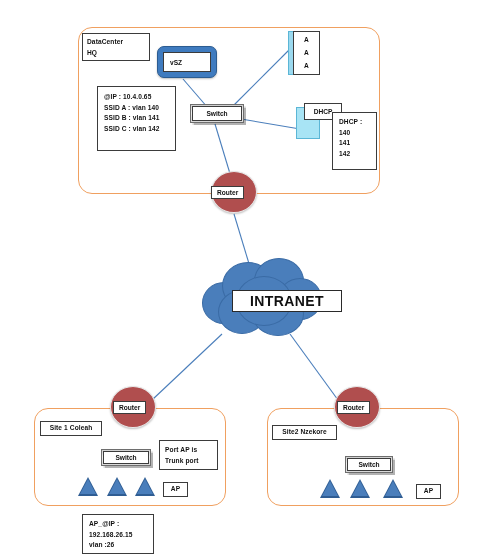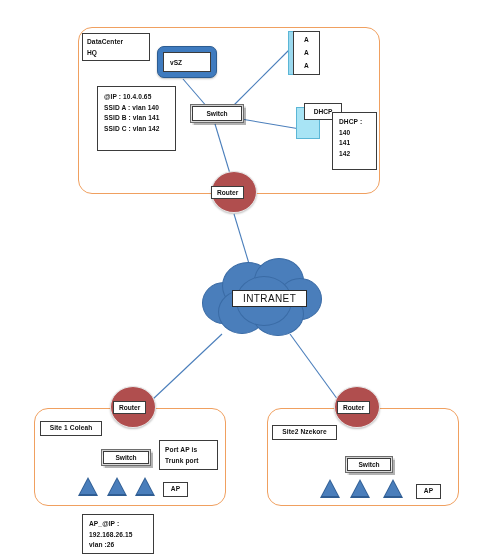--- a/index.html
+++ b/index.html
@@ -219,25 +219,25 @@
     position: absolute;
     background: #4a7ebb;
     border: 1.4px solid #3a6ba5;
     border-radius: 50%;
     box-sizing: border-box;
   }
   .cloud-label {
     position: absolute;
     background: #ffffff;
     border: 1.2px solid #2a2a2a;
-    font-size: 10px;
-    font-weight: normal;
+    font-size: 14px;
+    font-weight: bold;
     color: #111111;
     letter-spacing: 0.4px;
-    padding: 2px 10px;
+    padding: 2px 17px;
     z-index: 5;
     white-space: nowrap;
   }
 </style>
 </head>
 <body>
 
 <div id="canvas">
 
   <svg id="links" viewBox="0 0 490 560" width="490" height="560">

